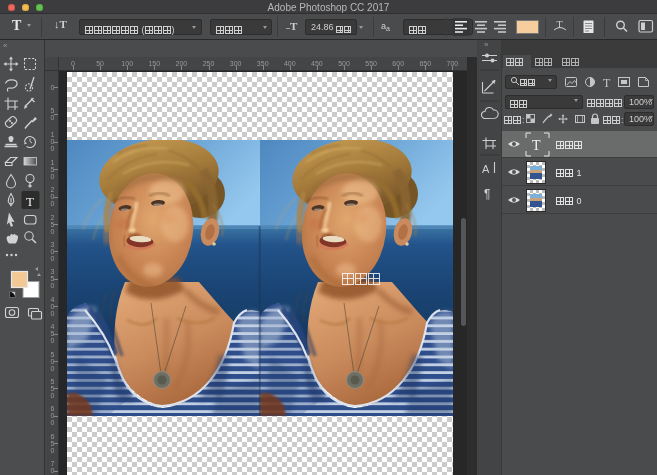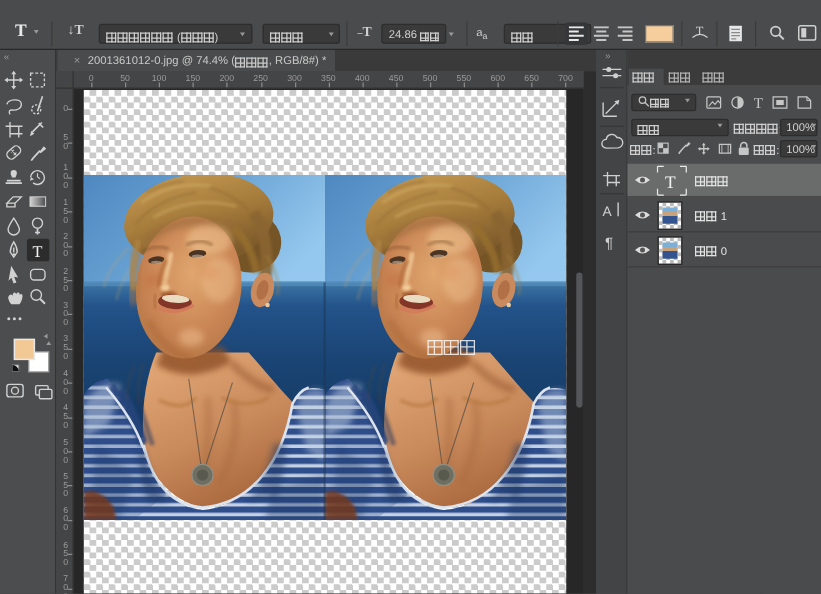--- a/index.html
+++ b/index.html
@@ -50,20 +50,26 @@
 #panel{position:absolute;left:502px;top:40px;width:155px;height:435px;background:#4a4b4c}
 #ptabs{position:absolute;left:0;top:0;width:155px;height:28px;background:#3b3b3c}
 .ptab{position:absolute;top:17px;height:11px;font-size:9px;color:#c8c8c8;line-height:10px}
 .prow{position:absolute;left:0;width:155px;color:#cfcfcf;font-size:9px}
 .pfld{position:absolute;background:#3a3a3b;border:1px solid #2d2d2d;border-radius:2px;height:14px;font-size:9px;color:#cfcfcf;line-height:13px;padding-left:4px}
 .lrow{position:absolute;left:0;width:155px;height:27px;border-bottom:1px solid #3e3e3f;color:#e2e2e2;font-size:9px}
 .eye{position:absolute;left:6px;top:9px;width:12px;height:8px}
 </style></head><body>
 <div id="app">
 
+  <div id="titlebar">
+    <div class="t">Adobe Photoshop CC 2017</div>
+    <div class="light" style="left:8px;background:#ec6a5e;box-shadow:inset 0 0 0 1px #ce5347"></div>
+    <div class="light" style="left:22px;background:#f5bf4f;box-shadow:inset 0 0 0 1px #d6a343"></div>
+    <div class="light" style="left:36px;background:#61c454;box-shadow:inset 0 0 0 1px #58a942"></div>
+  </div>
 
   <div id="opts">
     <div class="icon" style="left:12px;top:3px;font-size:14px;font-weight:bold;color:#e8e8e8;font-family:'Liberation Serif',serif">T</div>
     <div class="dd" style="left:27px;top:9px"></div>
     <div class="icon" style="left:54px;top:3px;font-size:11px;font-weight:bold;color:#d0d0d0;font-family:'Liberation Serif',serif">↓T</div>
     <div class="fld" style="left:79px;width:123px"><span style="position:relative;top:3px"><i class="hz"></i><i class="hz"></i><i class="hz"></i><i class="hz"></i><i class="hz"></i><i class="hz"></i>&nbsp;(<i class="hz"></i><i class="hz"></i><i class="hz"></i>)</span></div>
     <div class="dd" style="left:192px"></div>
     <div class="fld" style="left:210px;width:62px"><span style="position:relative;top:3px"><i class="hz"></i><i class="hz"></i><i class="hz"></i></span></div>
     <div class="dd" style="left:263px"></div>
     <div class="icon" style="left:286px;top:5px;font-size:11px;font-weight:bold;color:#d0d0d0;font-family:'Liberation Serif',serif"><span style="font-size:8px">‒</span>T</div>
@@ -122,23 +128,20 @@
         <circle cx="6.5" cy="6" r="3.8" stroke="#cfcfcf" fill="none" stroke-width="1.4"></circle>
         <path d="M9.5 9 L13 12.5" stroke="#cfcfcf" stroke-width="1.6"></path>
       </svg>
 
     <svg class="icon" style="left:638px;top:4px" width="16" height="15" viewBox="0 0 16 15">
         <rect x="1" y="1.5" width="13.5" height="11.5" rx="1.5" stroke="#cfcfcf" fill="none" stroke-width="1.2"></rect>
         <rect x="3" y="3.5" width="4" height="7.5" fill="#cfcfcf"></rect>
       </svg>
   </div>
 
-  <div id="tabbar">
-    <div id="tab"><span style="color:#9a9a9a;margin:0 6px 0 13px">×</span>2001361012-0.jpg @ 74.4% (<span style="position:relative;top:2px"><i class="hz"></i><i class="hz"></i><i class="hz"></i></span>, RGB/8#) *</div>
-  </div>
 
   <div id="tools">
     <div style="position:absolute;left:3px;top:1px;color:#9a9a9a;font-size:8px">«</div>
     <svg id="toolsvg" width="45" height="300" style="position:absolute;left:0;top:14px" fill="none" stroke="#d2d2d2" stroke-width="1.1">
 
       <path d="M11 4.5 V15.5 M5.5 10 H16.5"></path>
       <path d="M11 2.5 l-2 2.8 h4 Z M11 17.5 l-2 -2.8 h4 Z M3.5 10 l2.8 -2 v4 Z M18.5 10 l-2.8 -2 v4 Z" fill="#d2d2d2" stroke="none"></path>
 
       <rect x="24.5" y="4.5" width="11" height="11" stroke-dasharray="2.2 1.6"></rect>
 

